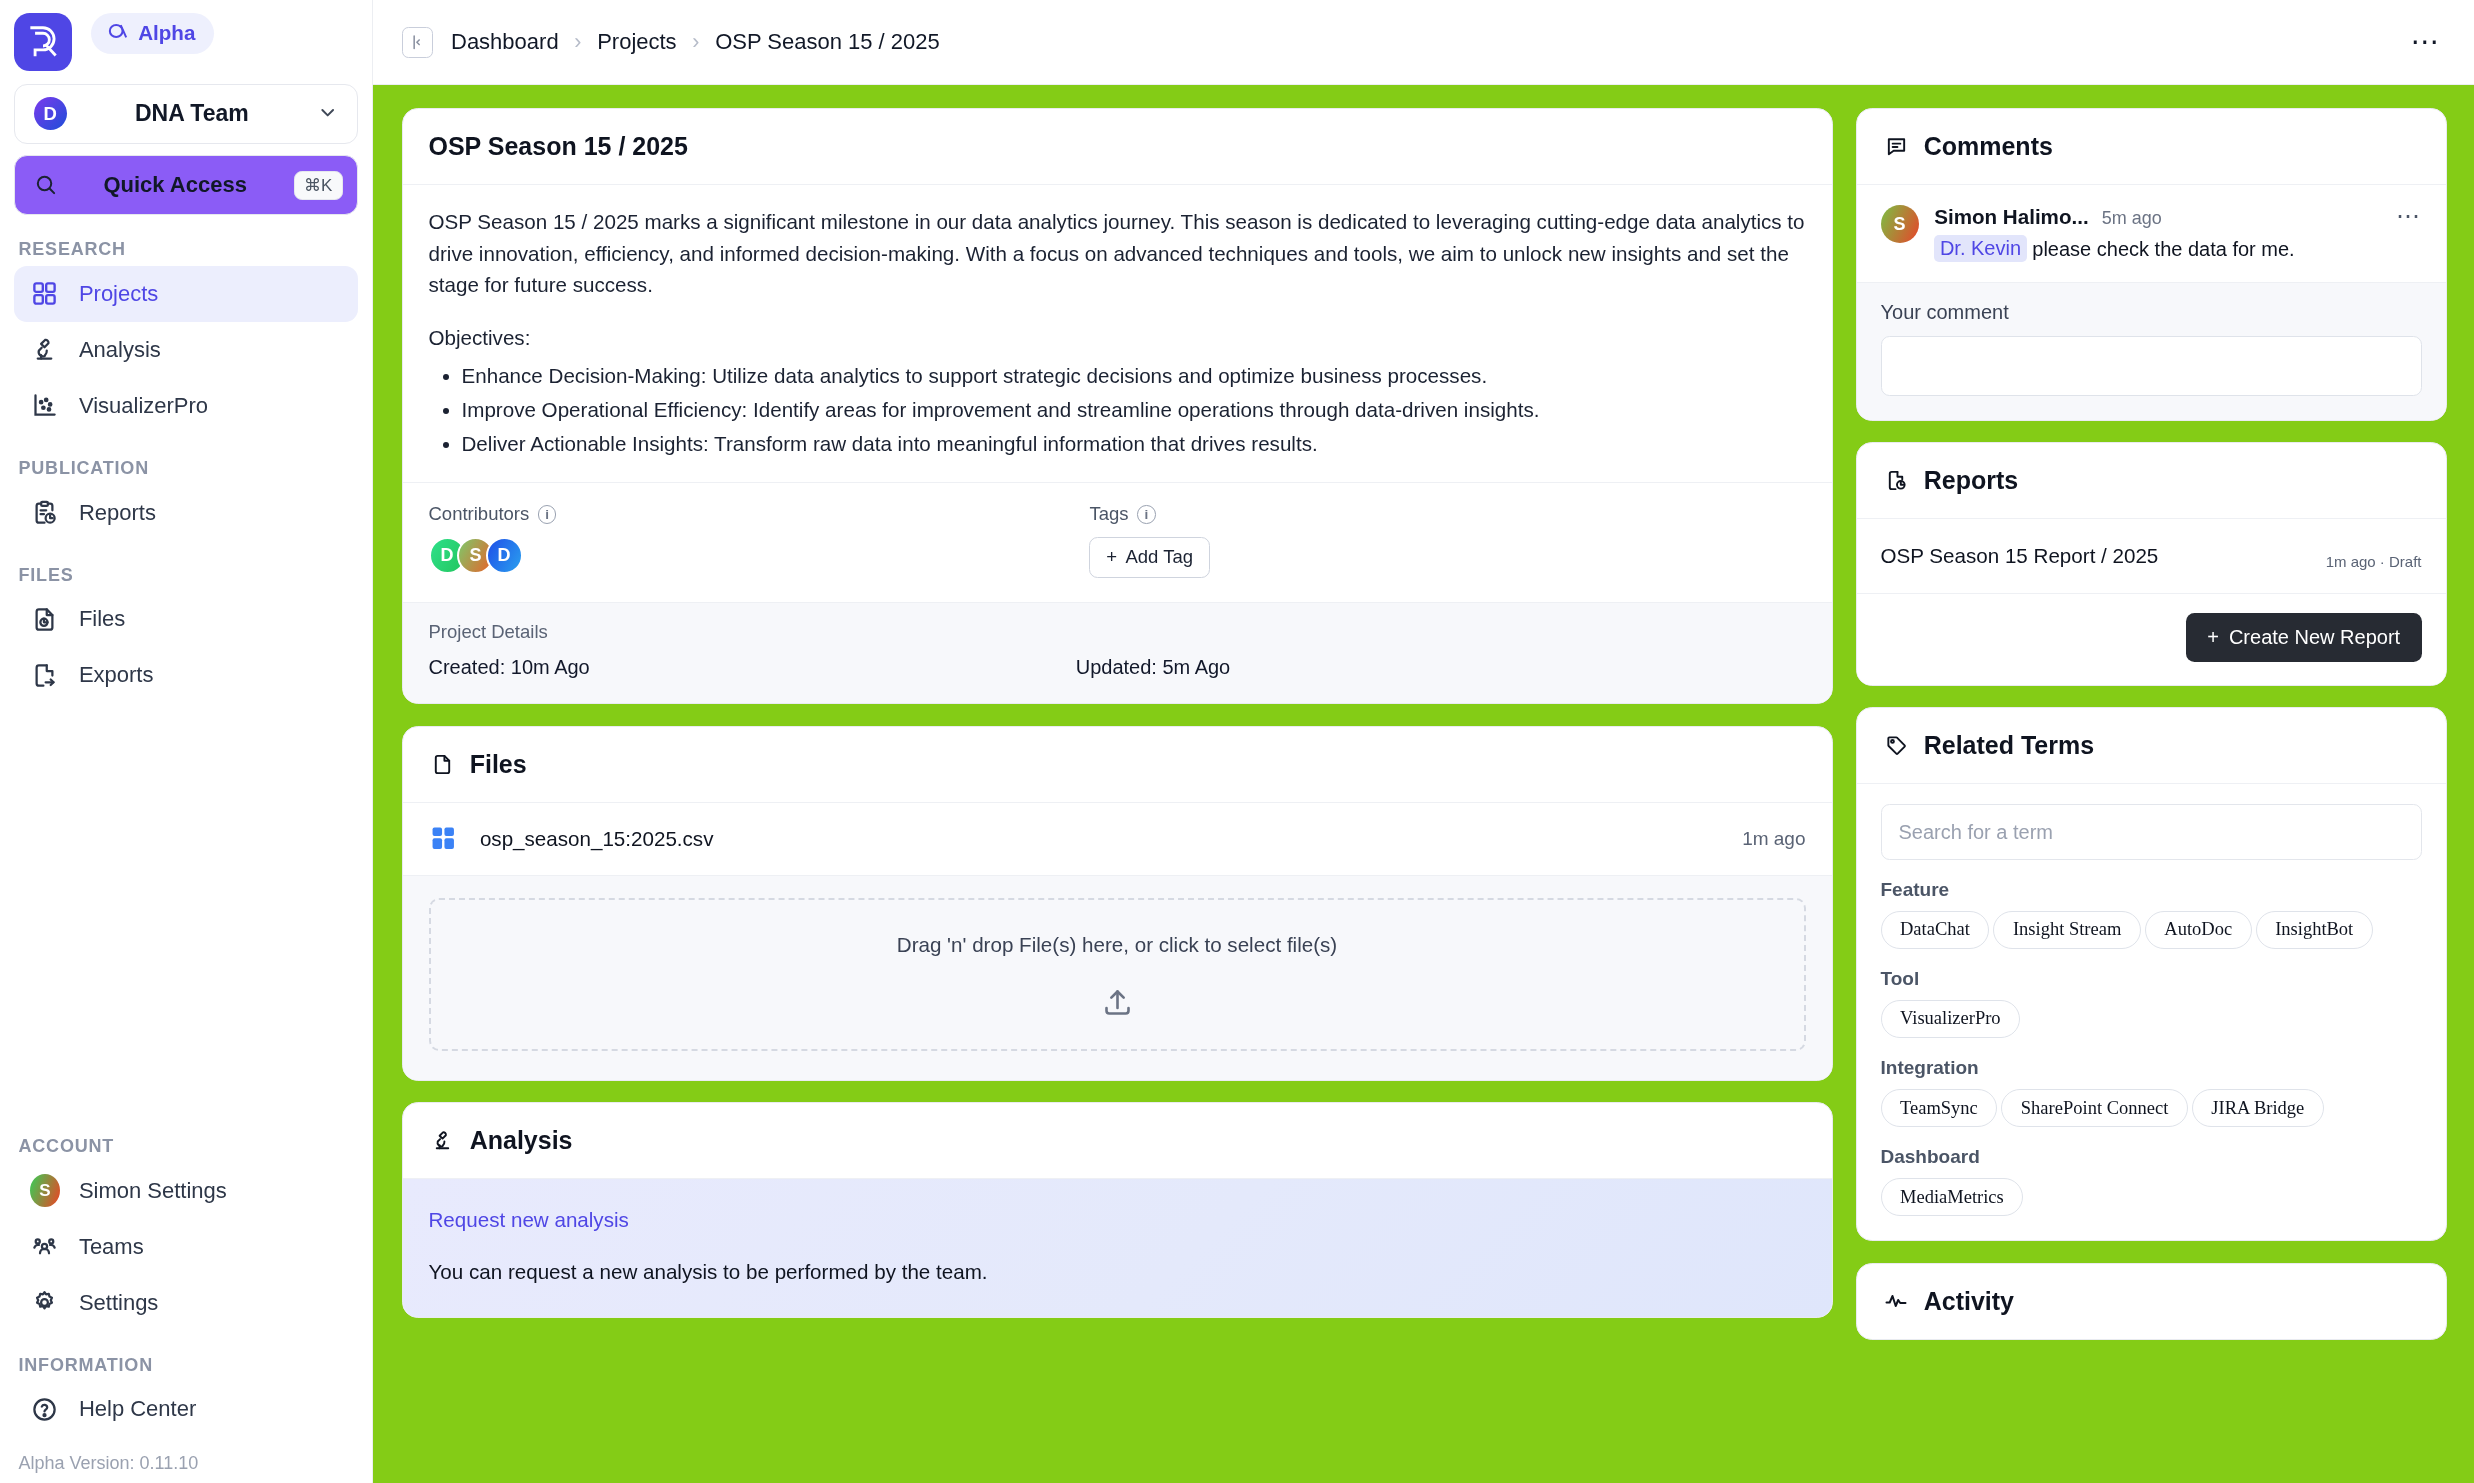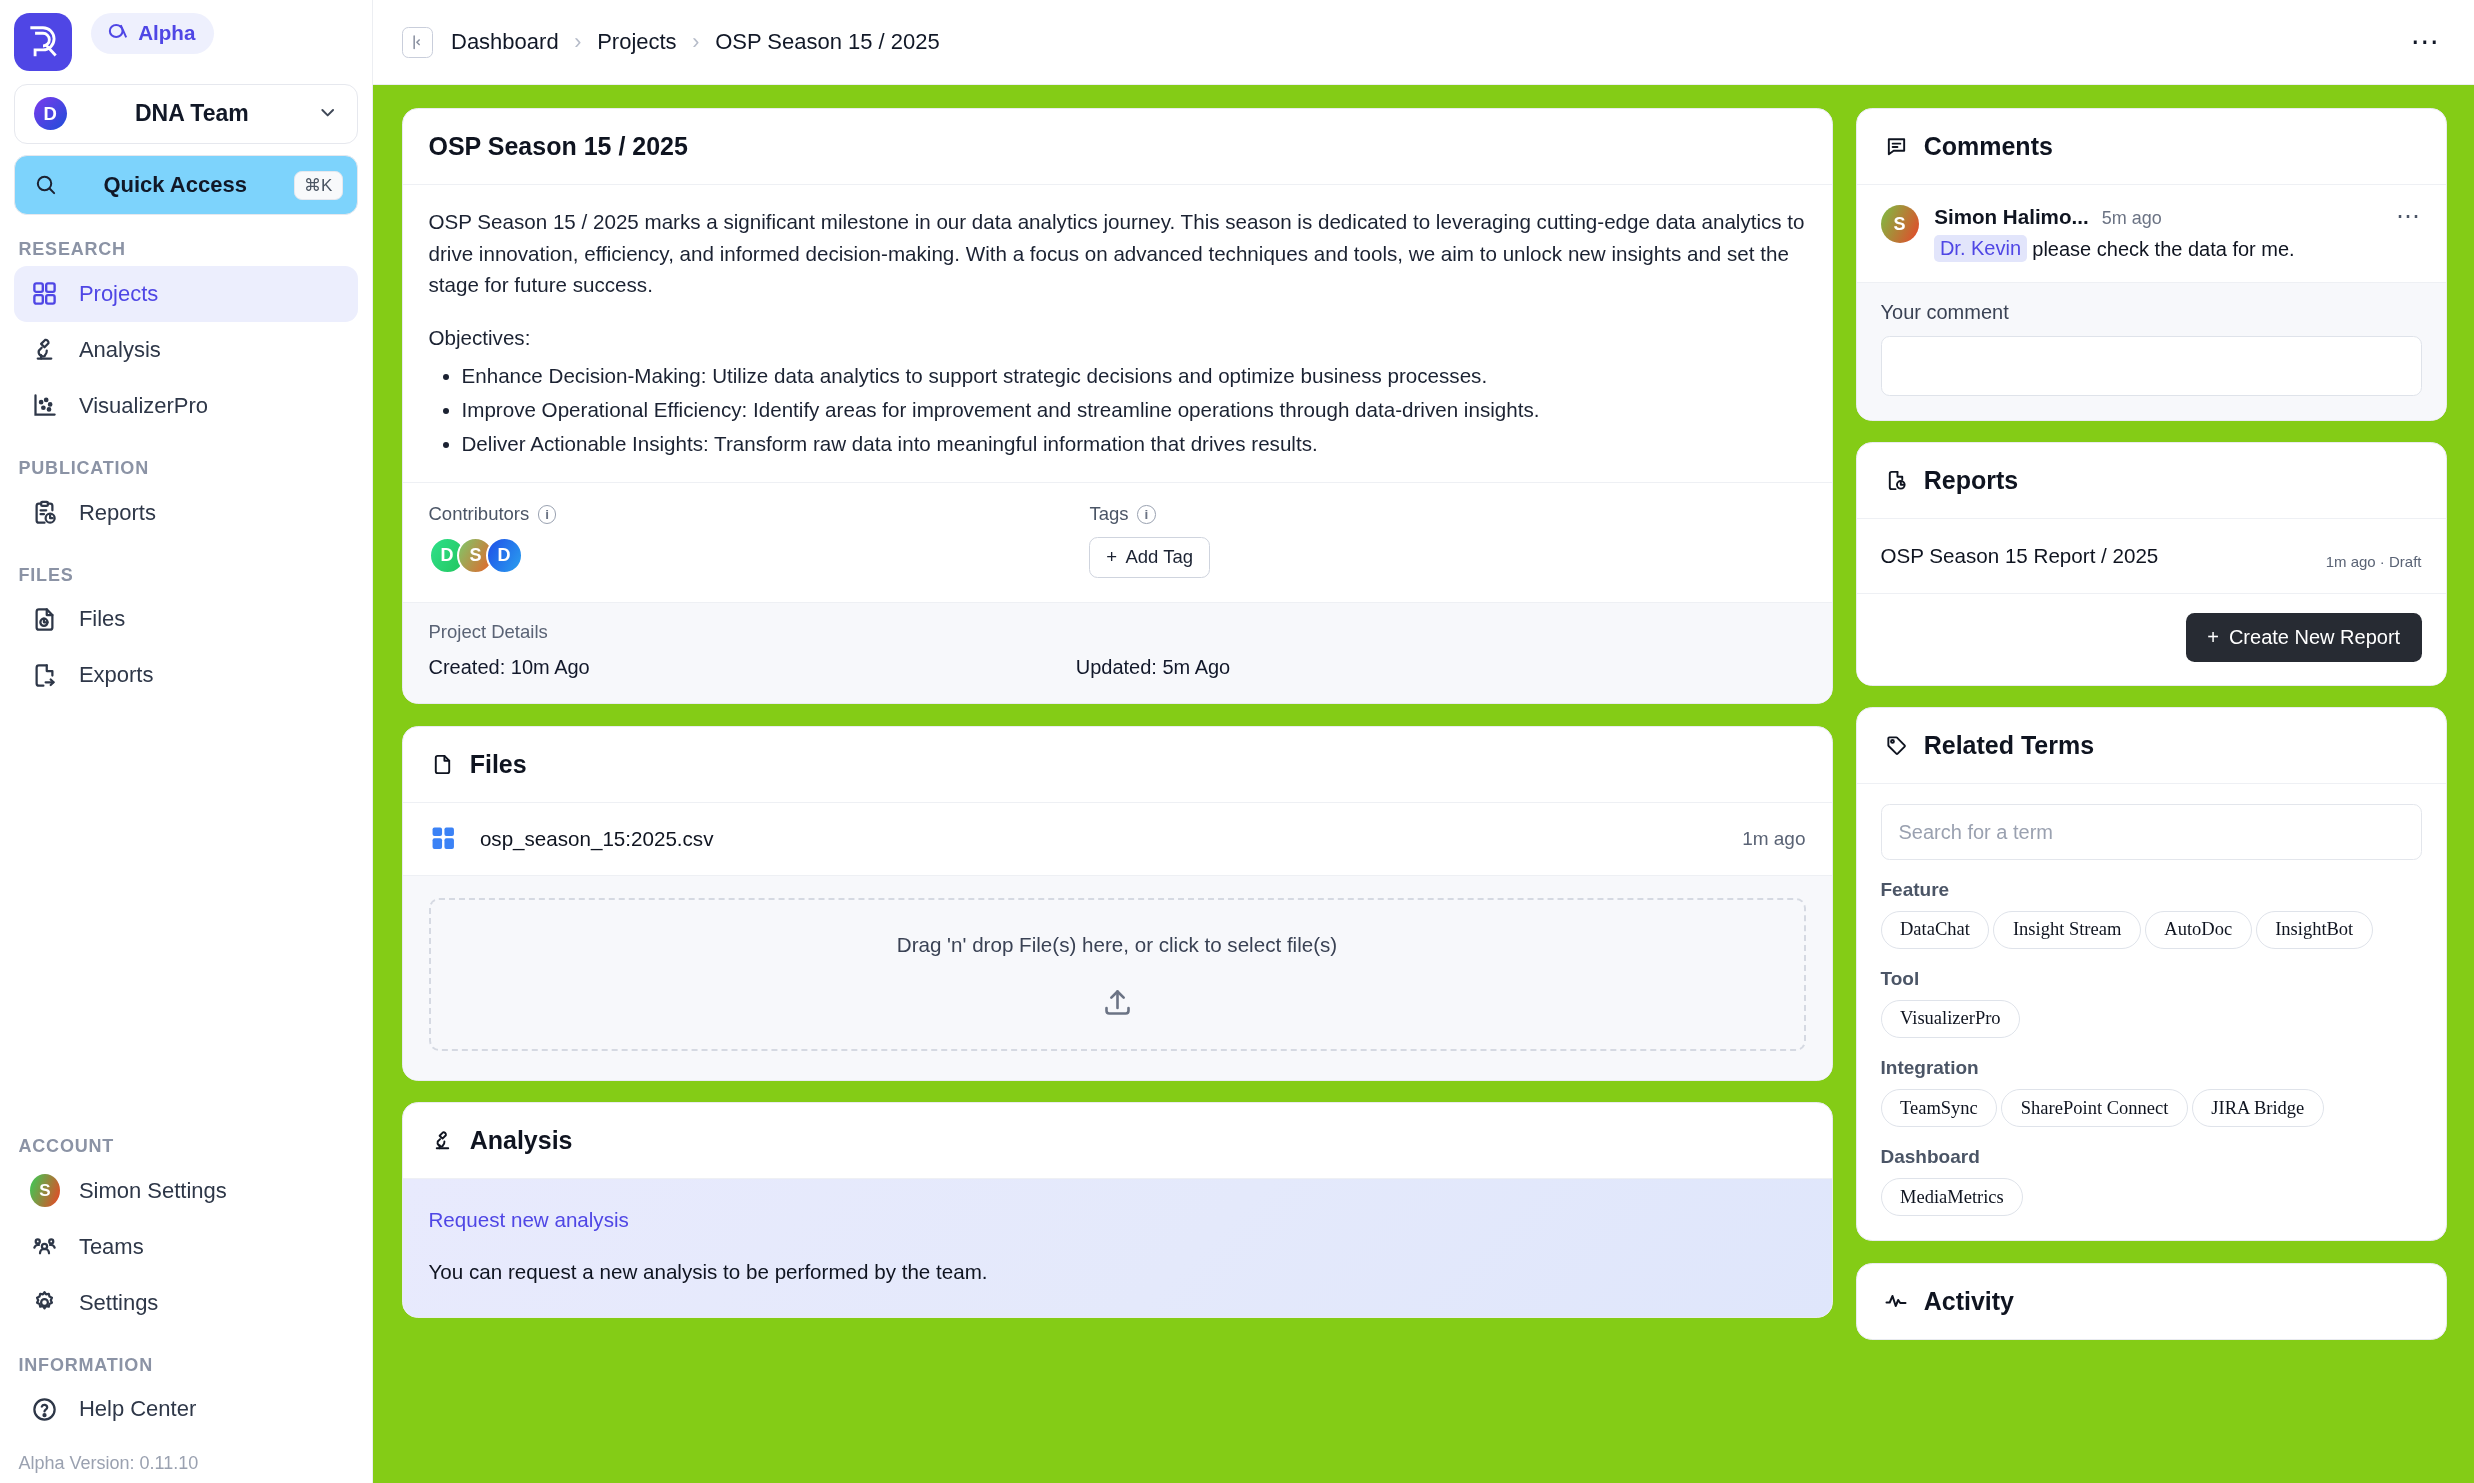--- a/index.html
+++ b/index.html
@@ -44,21 +44,21 @@
     color: #fff; font-size: 18.5px; font-weight: 700;
     display: flex; align-items: center; justify-content: center;
     flex: 0 0 33px;
   }
   .team-name { flex: 1; text-align: center; font-size: 23px; font-weight: 700; color: #111827; }
 
   .qa-box {
     display: flex; align-items: center;
     border: 1.4px solid #e6e8ee; border-radius: 13px;
     height: 60px; padding: 0 14.2px 0 18.5px; margin-top: 11.4px;
-    background: #7dd3fc;
+    background: #8b5cf6;
   }
   .qa-label { flex: 1; text-align: center; font-size: 22px; font-weight: 700; color: #111827; }
   .kbd {
     border: 1.4px solid #e6e8ee; border-radius: 7.8px;
     background: #f8f9fb; color: #4b5563;
     font-size: 17px; padding: 5px 9.3px; line-height: 1;
   }
 
   .sec-label {
     font-size: 18px; font-weight: 700; letter-spacing: 0.8px;

